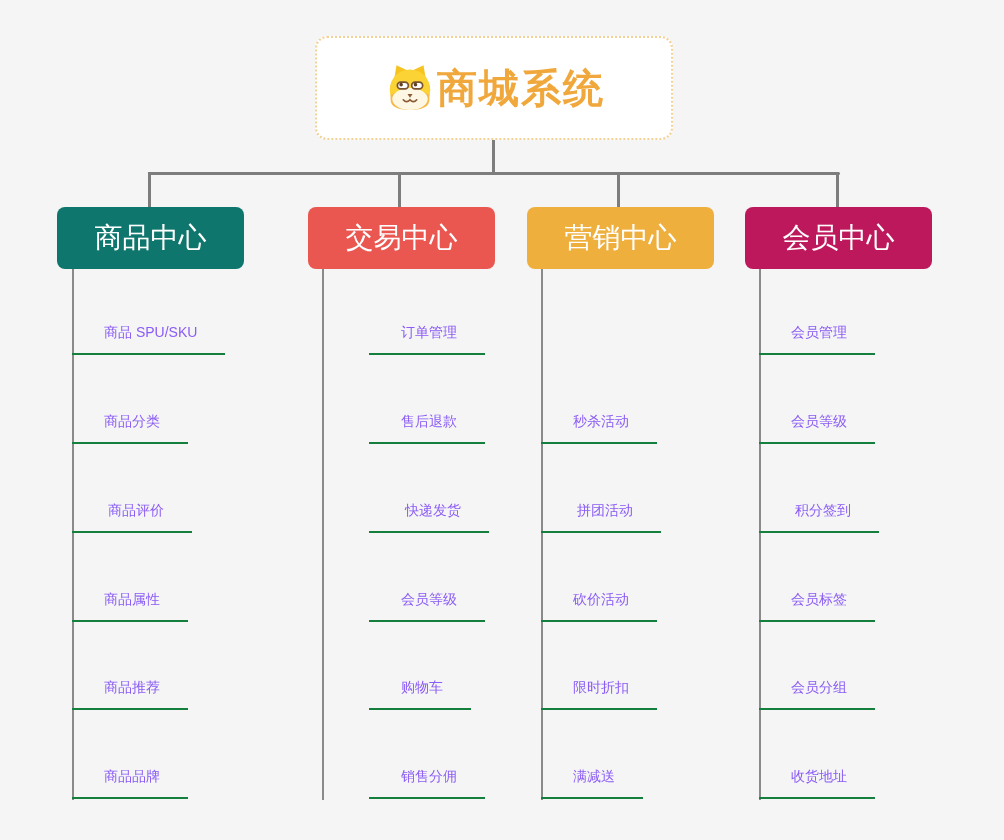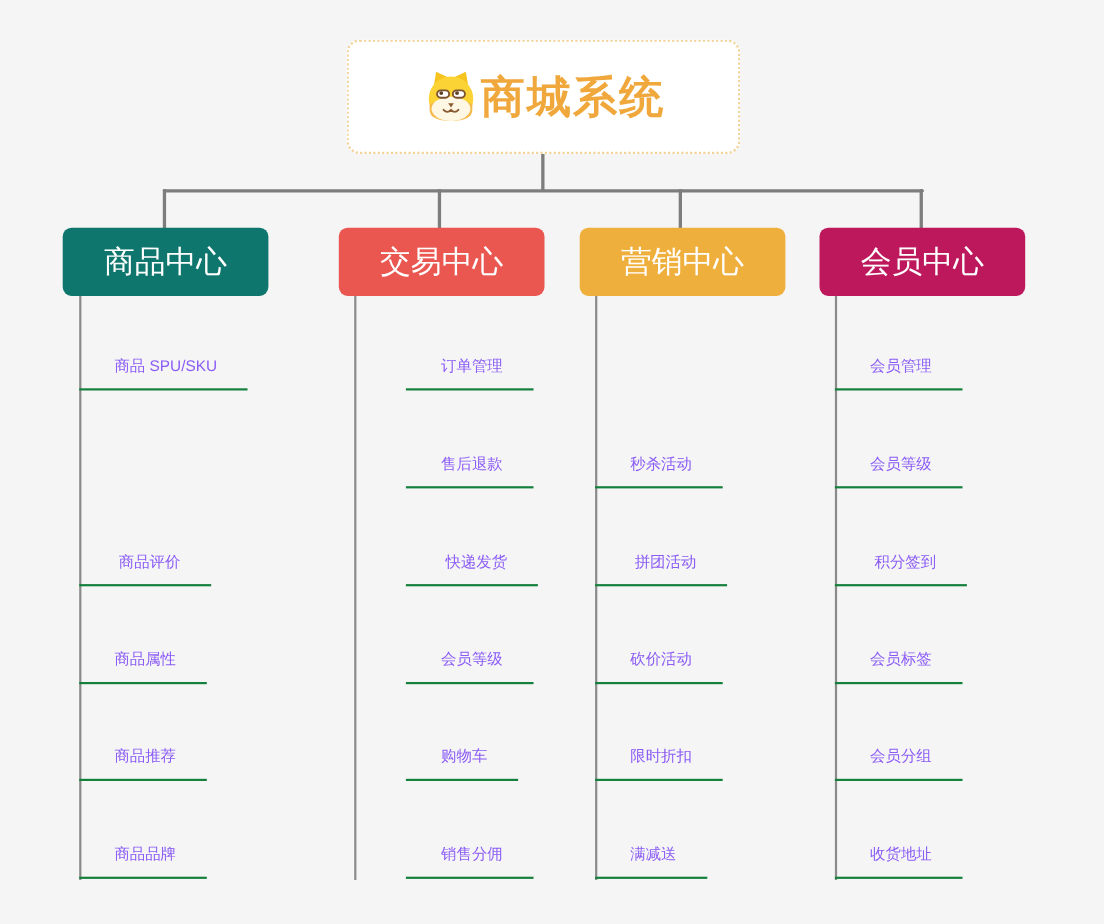--- a/index.html
+++ b/index.html
@@ -112,20 +112,21 @@
   <div class="branch-box branch-4" style="background: #be185d;">
     <span>会员中心</span>
   </div>
 
   <div class="spine spine-1"></div>
   <div class="spine spine-2"></div>
   <div class="spine spine-3"></div>
   <div class="spine spine-4"></div>
 
   <div class="leaf c1 r0">商品 SPU/SKU</div>
+  <div class="leaf c1 r1">商品分类</div>
   <div class="leaf c1 r2">商品评价</div>
   <div class="leaf c1 r3">商品属性</div>
   <div class="leaf c1 r4">商品推荐</div>
   <div class="leaf c1 r5">商品品牌</div>
 
   <div class="leaf c2 r0">订单管理</div>
   <div class="leaf c2 r1">售后退款</div>
   <div class="leaf c2 r2">快递发货</div>
   <div class="leaf c2 r3">会员等级</div>
   <div class="leaf c2 r4">购物车</div>

